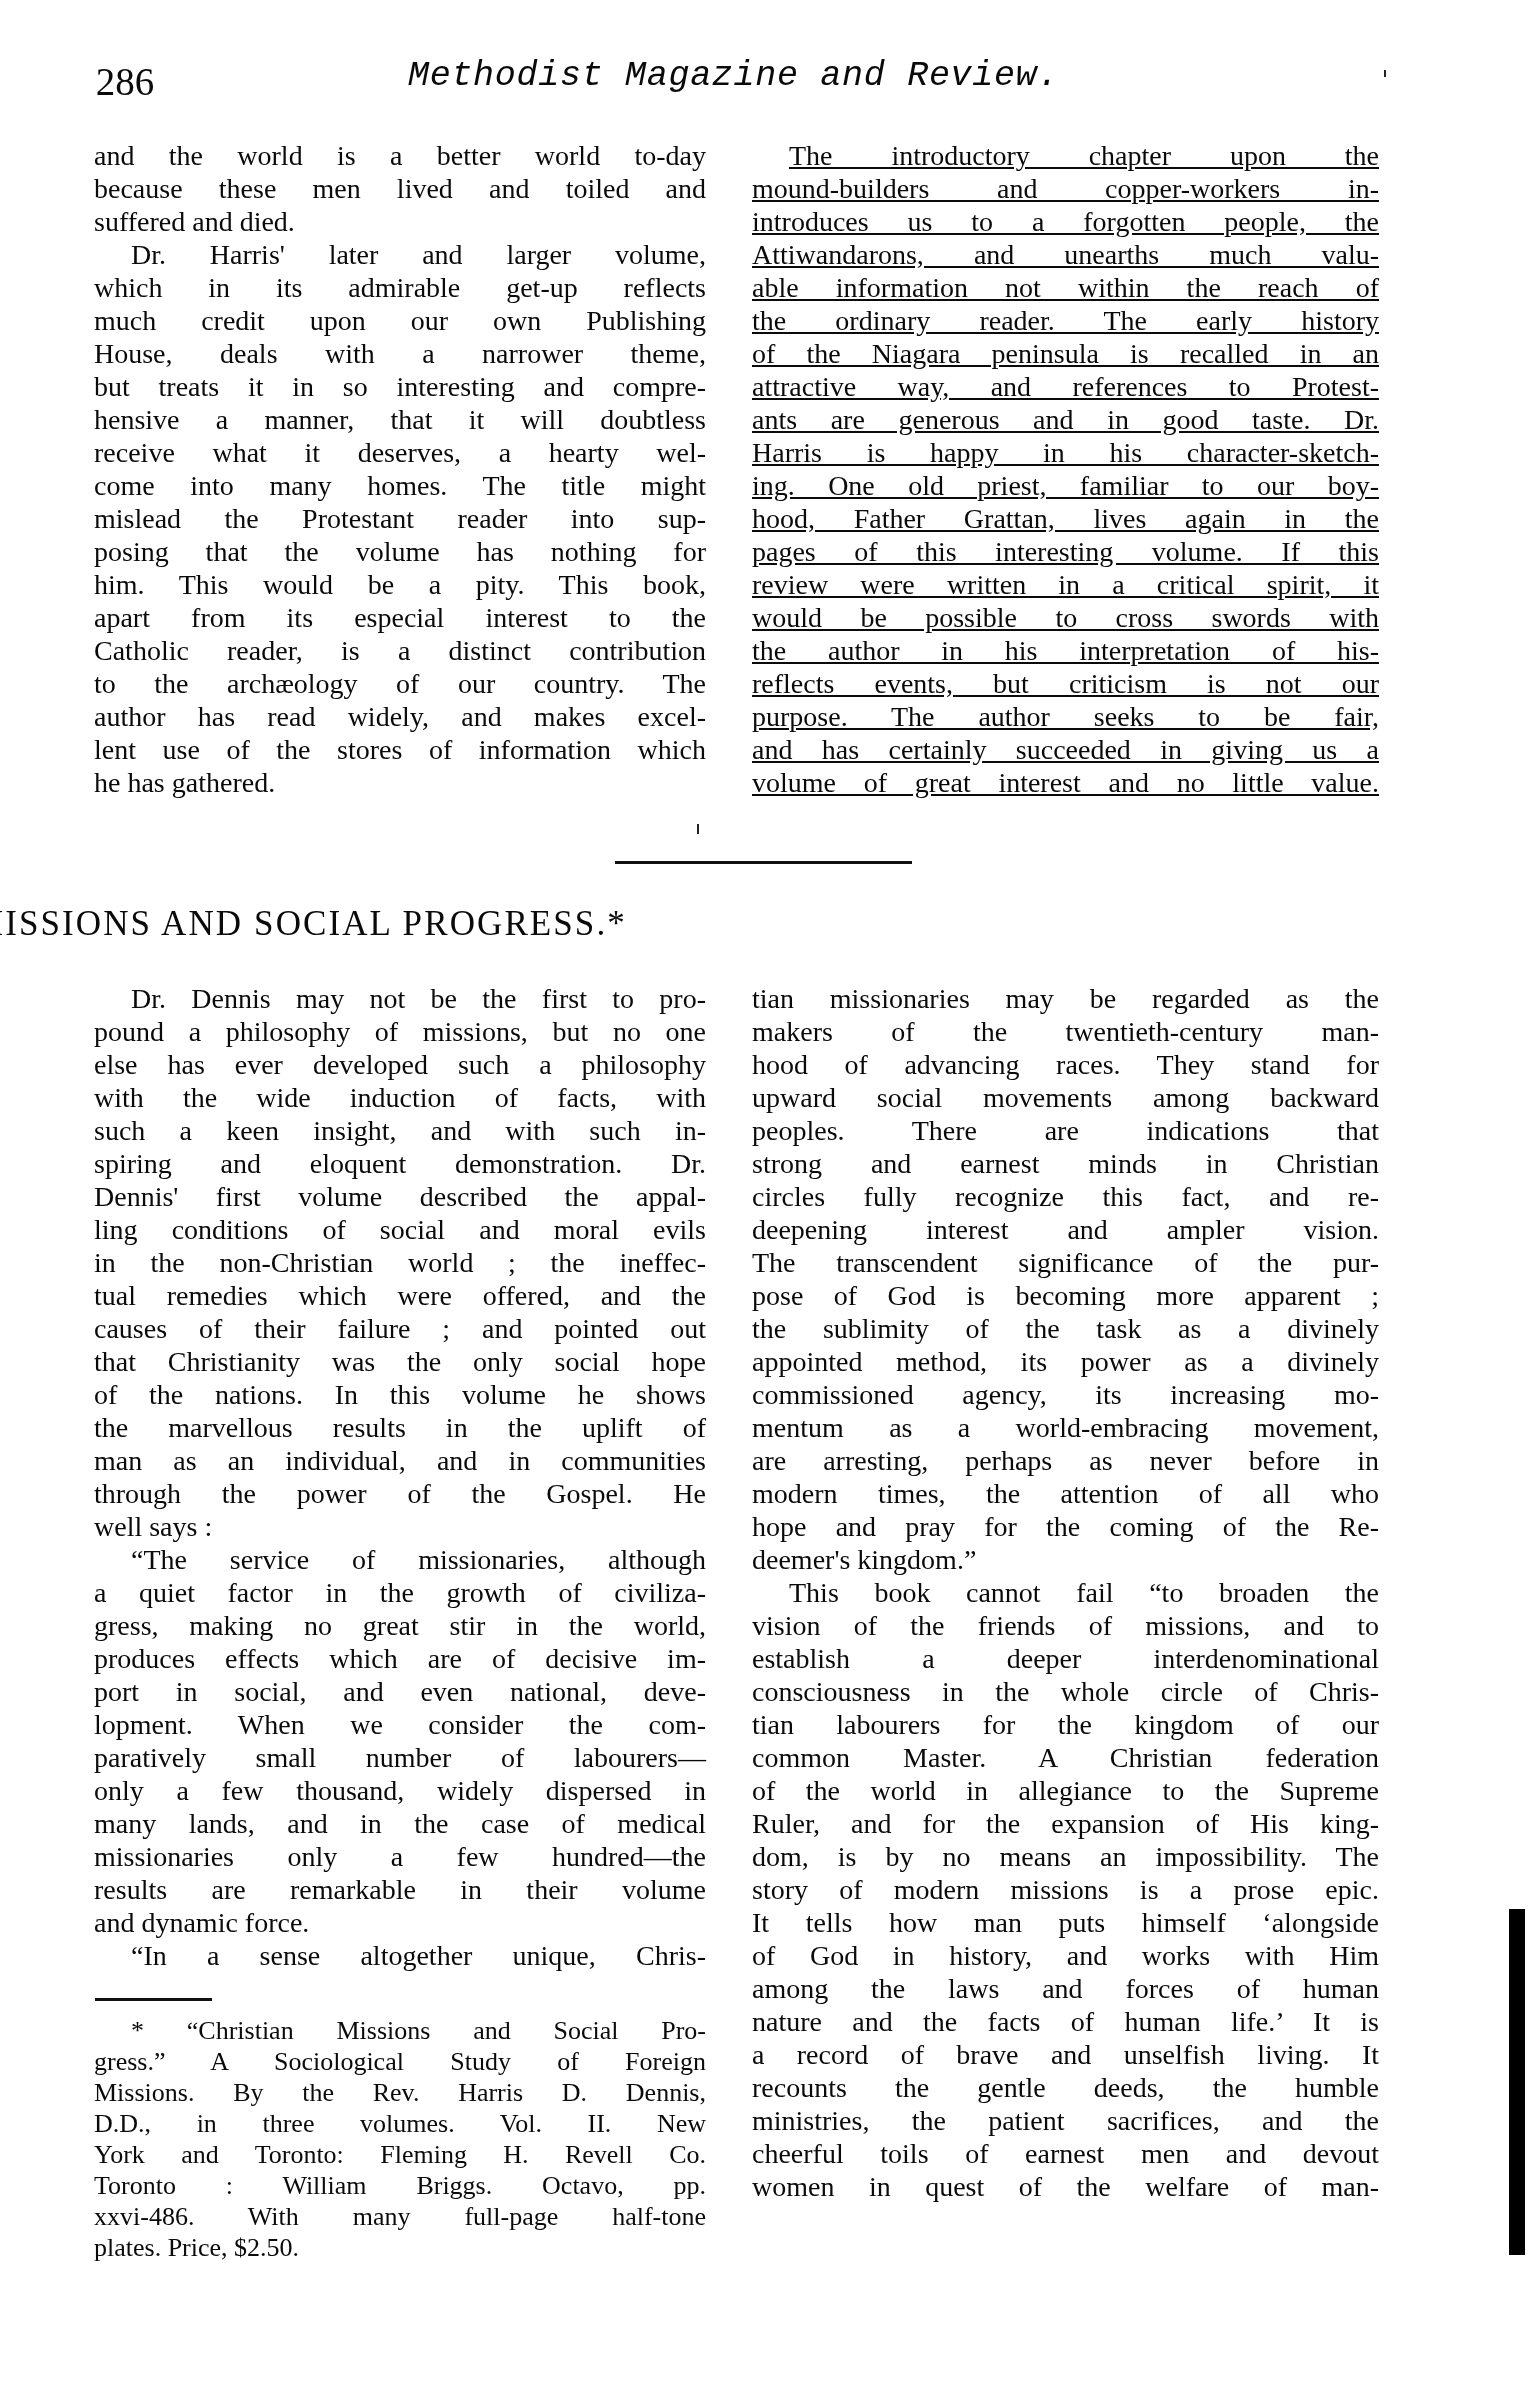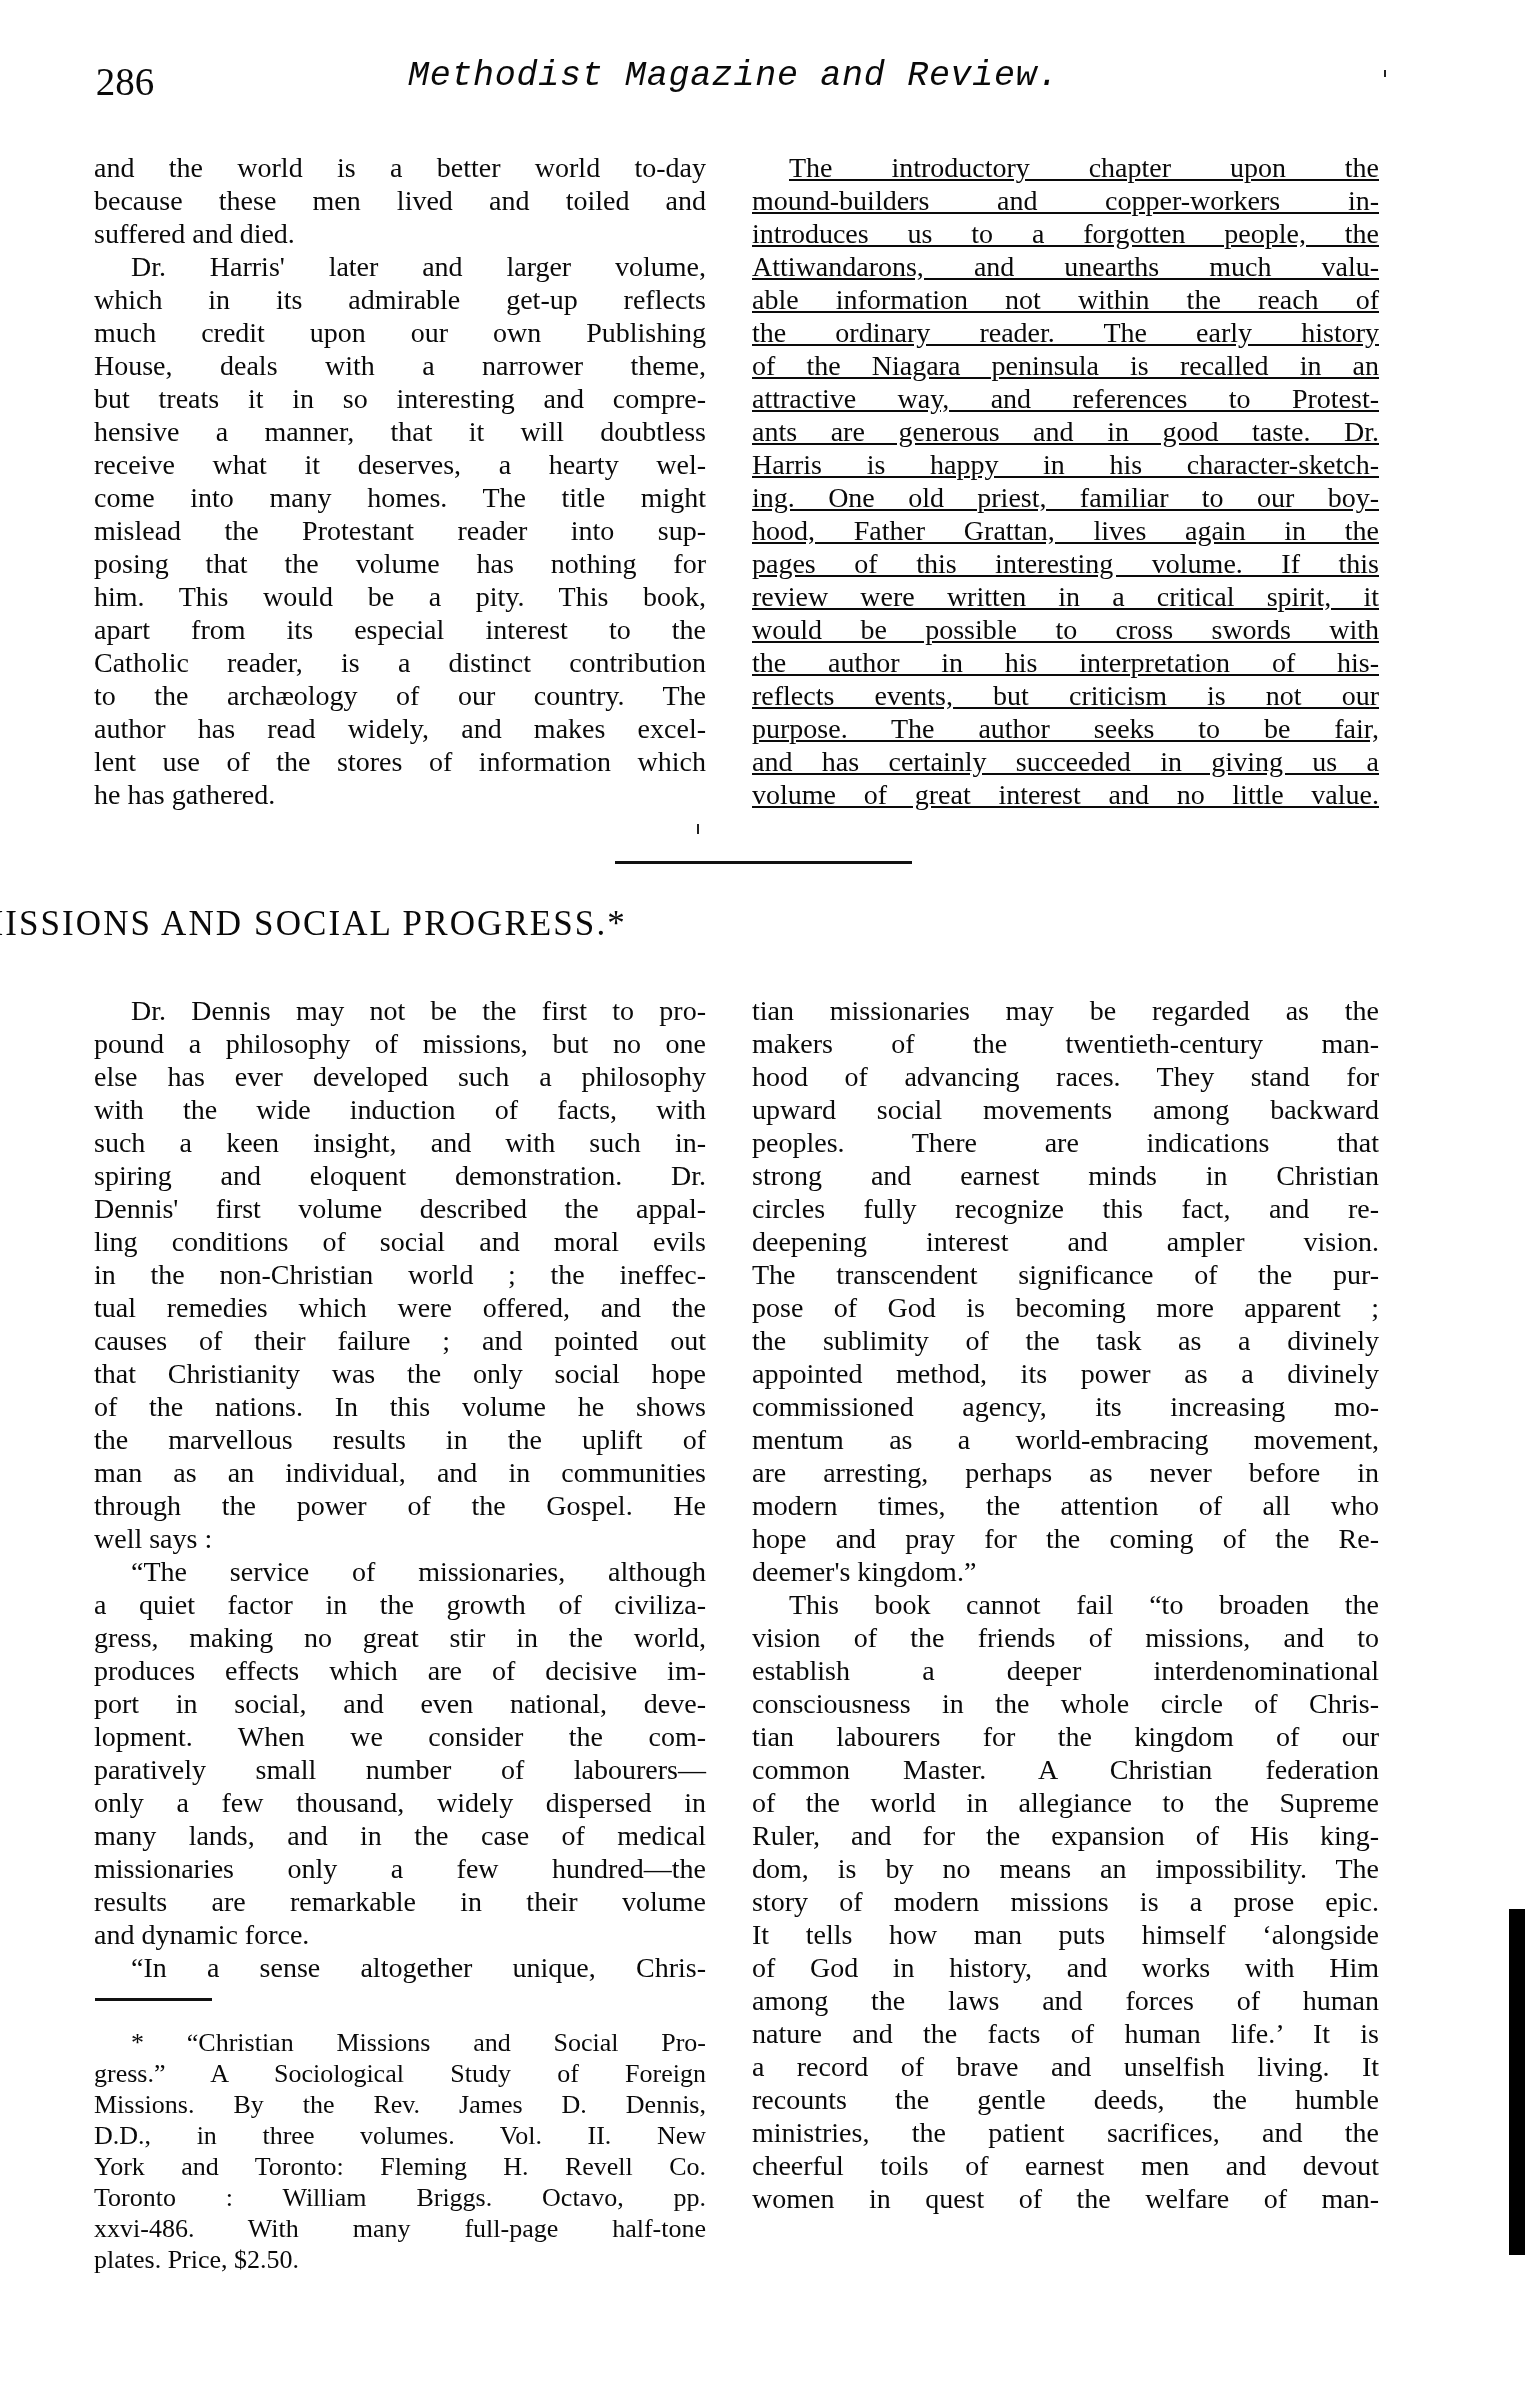--- a/index.html
+++ b/index.html
@@ -15,21 +15,21 @@
   .page-num { position: absolute; left: 12.7px; top: 10px; font-size: 39px; }
   .running-title {
     position: absolute; left: 325px; top: 7px; font-style: italic; font-size: 35px;
     letter-spacing: 0.7px;
     font-family: Liberation Mono, monospace;
   }
   .speck { position: absolute; left: 1301px; top: 21px; width: 2.1px; height: 7px; background: #222; }
 
   .col {
     position: absolute; font-size: 28px; line-height: 33px;
-    text-align: justify; text-justify: inter-word; margin-top: 12px;
+    text-align: justify; text-justify: inter-word;
   }
   .col .line { display: block; text-align: justify; text-align-last: justify; white-space: nowrap; }
   .col .line.last { text-align-last: left; }
 
   #top-left  { left: 94px; top: 139px; width: 612px; }
   #top-right { left: 752px; top: 139px; width: 627px; text-decoration: underline; }
 
   .divider-mark { position: absolute; left: 697px; top: 824px; width: 2.1px; height: 10px; background: #222; }
   .section-rule { position: absolute; left: 615px; top: 861px; width: 297px; height: 2.8px; background: #111; }
 
@@ -141,21 +141,21 @@
   <span class="line">missionaries only a few hundred—the</span>
   <span class="line">results are remarkable in their volume</span>
   <span class="line last">and dynamic force.</span>
   <span class="line" style="text-indent:37px">“In a sense altogether unique, Chris-</span>
 </div>
 
 <div class="footnote-rule"></div>
 <div class="col" id="footnote">
   <span class="line" style="text-indent:37px">* “Christian Missions and Social Pro-</span>
   <span class="line">gress.” A Sociological Study of Foreign</span>
-  <span class="line">Missions. By the Rev. James D. Dennis,</span>
+  <span class="line">Missions. By the Rev. Harris D. Dennis,</span>
   <span class="line">D.D., in three volumes. Vol. II. New</span>
   <span class="line">York and Toronto: Fleming H. Revell Co.</span>
   <span class="line">Toronto : William Briggs. Octavo, pp.</span>
   <span class="line">xxvi-486. With many full-page half-tone</span>
   <span class="line last">plates. Price, $2.50.</span>
 </div>
 
 <div class="col" id="bot-right">
   <span class="line">tian missionaries may be regarded as the</span>
   <span class="line">makers of the twentieth-century man-</span>

